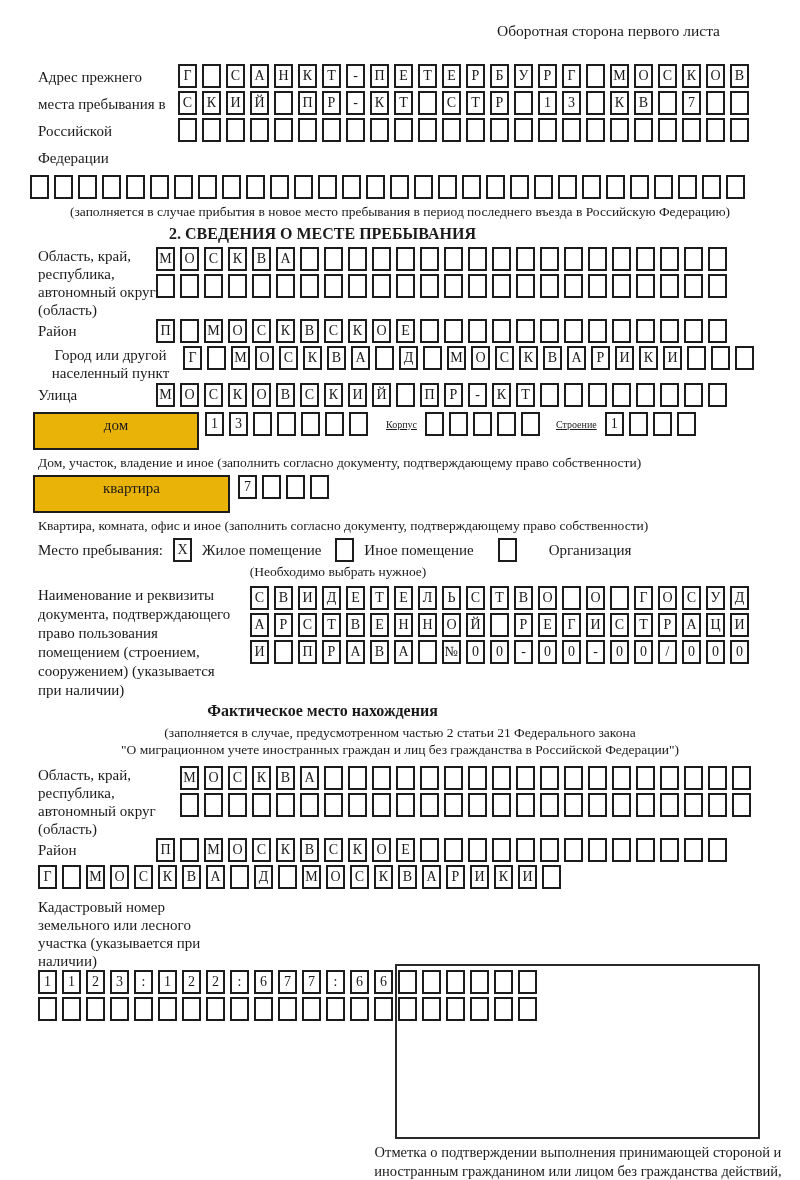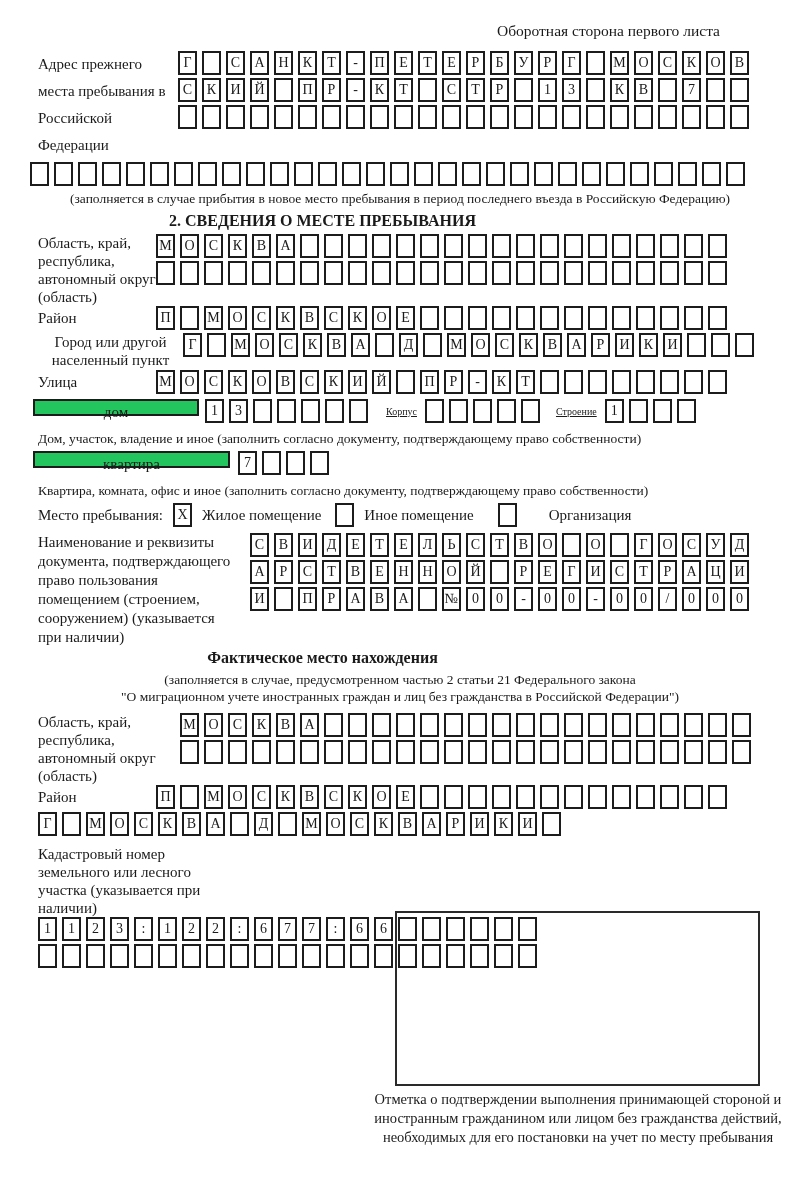--- a/index.html
+++ b/index.html
@@ -23,42 +23,42 @@
   .cellrow{display:flex;gap:5px;margin-bottom:3px;flex:0 0 auto;}
   .cell{
     box-sizing:border-box;width:19px;height:24px;border:2px solid #1c1c1c;
     font-size:14px;line-height:20px;text-align:center;background:#fff;flex:0 0 auto;
   }
   .full{margin-left:-8px;}
   .note{font-size:13.5px;margin-top:5px;}
   .center{width:800px;margin-left:-38px;text-align:center;}
   .title{width:645px;margin-left:-38px;text-align:center;font-weight:bold;font-size:16px;margin-top:5px;margin-bottom:4px;}
   .labelbox{
-    box-sizing:border-box;border:2px solid #1c1c1c;height:17px;line-height:22px;
-    text-align:center;font-size:15px;flex:0 0 auto;background:#22c55e;
+    box-sizing:border-box;border:2px solid #1c1c1c;height:38px;line-height:22px;
+    text-align:center;font-size:15px;flex:0 0 auto;background:#eab308;
   }
   .domrow{display:flex;align-items:flex-start;margin-left:-5px;margin-top:2px;}
   .inline-label{font-size:10px;line-height:25px;flex:0 0 auto;text-decoration:underline;}
   .chkrow{display:flex;align-items:center;margin-top:4px;font-size:15px;}
   .mt4{margin-top:4px;}
   .mt6{margin-top:6px;}
   .mt8{margin-top:8px;}
   .kadrow{height:60px;flex-direction:column;}
   .stampbox{width:365px;height:175px;border:2px solid #2a2a2a;margin-left:357px;margin-top:6px;box-sizing:border-box;}
   .stampcap{width:440px;margin-left:320px;margin-top:4px;text-align:center;font-size:14.5px;line-height:19px;}
   .factnote{font-size:13.5px;line-height:17px;}
 </style>
 </head>
 <body>
 
 <div class="page">
 
   <div class="hdr">Оборотная сторона первого листа</div>
 
-  <div class="frow" style="margin-top:11px;">
+  <div class="frow" style="margin-top:24px;">
     <div class="flabel w140 lh27">Адрес прежнего места пребывания в Российской Федерации</div>
     <div class="cellcol">
       <div class="cellrow">
           <span class="cell">Г</span>
           <span class="cell"></span>
           <span class="cell">С</span>
           <span class="cell">А</span>
           <span class="cell">Н</span>
           <span class="cell">К</span>
           <span class="cell">Т</span>
@@ -360,20 +360,21 @@
 
   <div class="chkrow">
     <span>Место пребывания:</span>
     <span class="cell" style="margin-left:10px;">X</span>
     <span style="margin-left:10px;">Жилое помещение</span>
     <span class="cell" style="margin-left:14px;"></span>
     <span style="margin-left:10px;">Иное помещение</span>
     <span class="cell" style="margin-left:24px;"></span>
     <span style="margin-left:32px;">Организация</span>
   </div>
+  <div class="note" style="width:320px;margin-left:140px;text-align:center;margin-top:2px;">(Необходимо выбрать нужное)</div>
 
   <div class="frow mt6">
     <div class="flabel w212" style="line-height:19px;">Наименование и реквизиты документа, подтверждающего право пользования помещением (строением, сооружением) (указывается при наличии)</div>
     <div class="cellcol">
       <div class="cellrow">
           <span class="cell">С</span>
           <span class="cell">В</span>
           <span class="cell">И</span>
           <span class="cell">Д</span>
           <span class="cell">Е</span>

